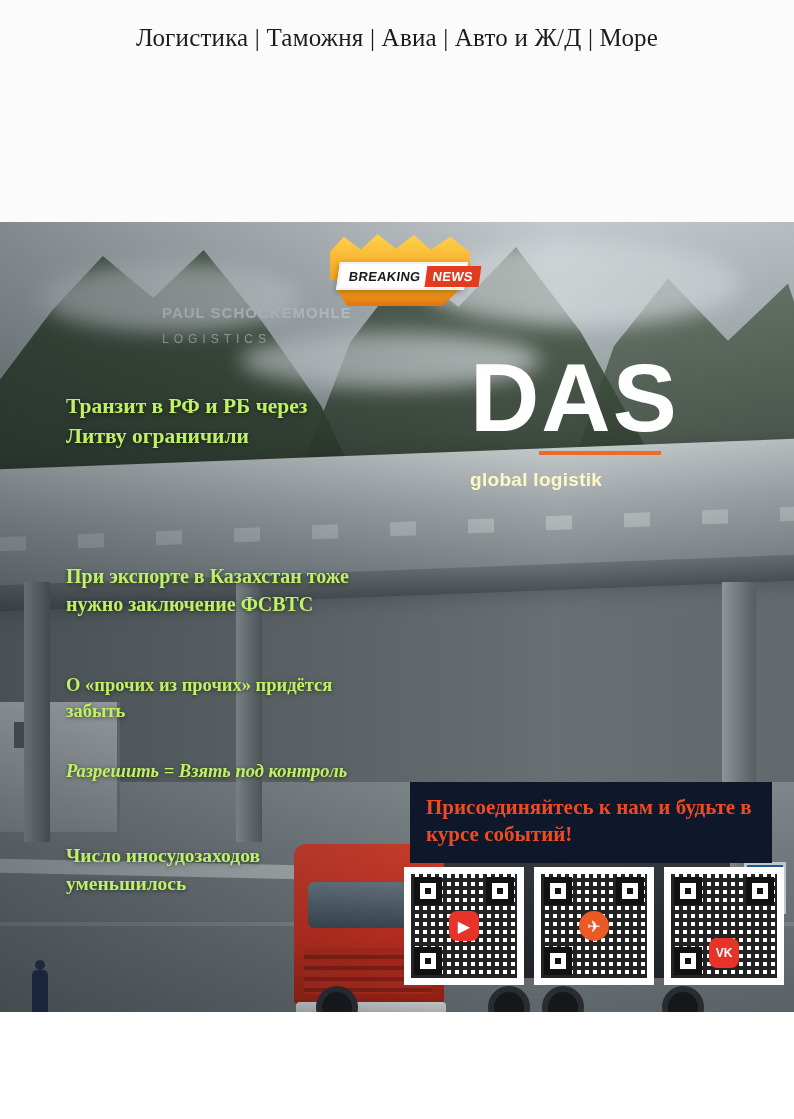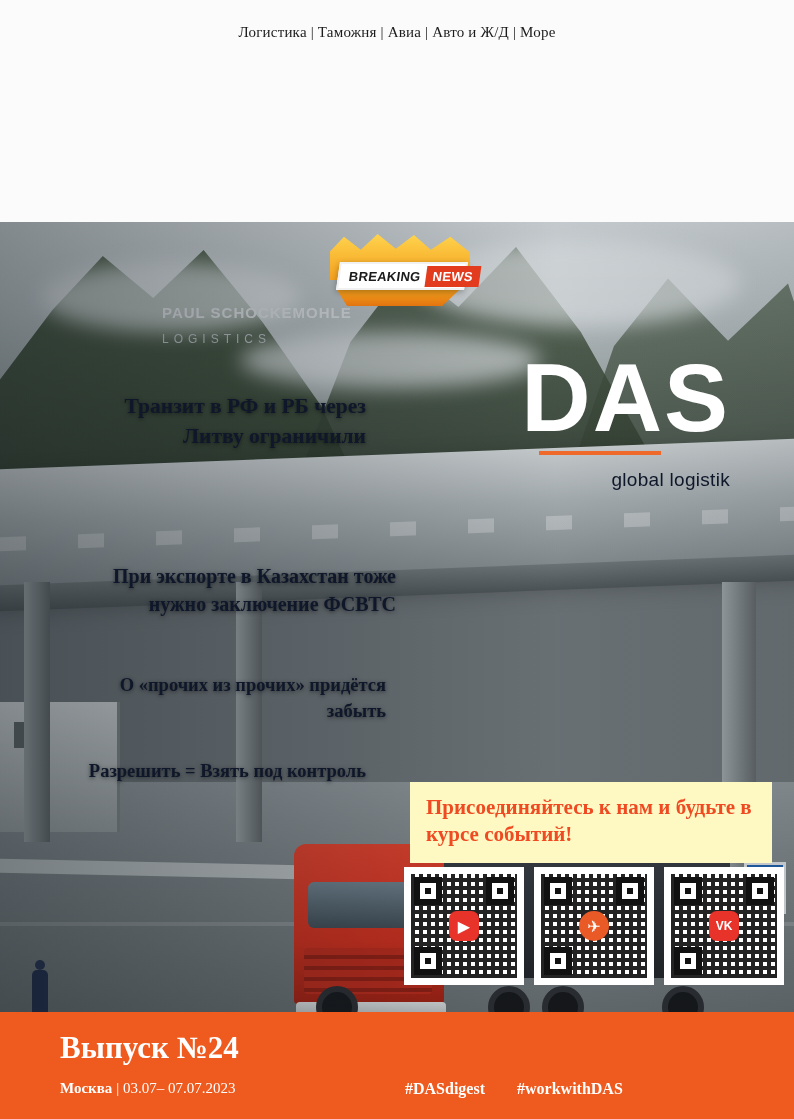--- a/index.html
+++ b/index.html
@@ -20,21 +20,21 @@
   .masthead {
     position: absolute;
     left: 0; top: 0;
     width: 794px; height: 222px;
     background: #fbfbfb;
     text-align: center;
   }
   .kicker {
     margin-top: 24px;
     font-family: "Liberation Serif", serif;
-    font-size: 15px;
+    font-size: 25px;
     color: #1c1c1c;
     letter-spacing: .2px;
   }
   .issue-title {
     margin-top: 22px;
     font-family: "Liberation Serif", serif;
     font-weight: bold;
     font-size: 78px;
     line-height: .95;
     color: #ef4a22;
@@ -226,47 +226,46 @@
   
   .news-label {
     position: absolute; left: 66px; top: 88px;
     background: #ffffff; padding: 9px 16px 10px 14px;
     font-family: "Liberation Serif", serif; font-weight: bold;
     font-size: 20px; color: #e24b28; letter-spacing: .3px;
   }
 
   
   .headline {
-    position: absolute; color: #0f172a;
+    position: absolute; color: #bef264;
     font-family: "Liberation Serif", serif; font-weight: bold;
     text-shadow: 0 1px 4px rgba(0,0,0,.55);
-    text-align: right;
   }
   .h1 { left: 66px; top: 170px; width: 300px; font-size: 21.5px; line-height: 1.38; }
   .h2 { left: 66px; top: 340px; width: 330px; font-size: 20px; line-height: 1.42; }
   .h3 { left: 66px; top: 450px; width: 320px; font-size: 18.5px; line-height: 1.42; }
-  .h4 { left: 66px; top: 536px; width: 300px; font-size: 18.5px; line-height: 1.42; }
+  .h4 { left: 66px; top: 536px; width: 300px; font-size: 18.5px; line-height: 1.42; font-style: italic; }
   .h5 { left: 66px; top: 620px; width: 250px; font-size: 19.5px; line-height: 1.42; }
 
   
-  .das-logo { position: absolute; left: 470px; top: 130px; width: 260px; text-align: right; }
+  .das-logo { position: absolute; left: 470px; top: 130px; width: 260px; text-align: left; }
   .das-word {
     font-family: "Liberation Sans", sans-serif; font-weight: bold;
     font-size: 96px; line-height: .95; color: #ffffff; letter-spacing: 2px;
   }
   .das-rule { width: 122px; height: 4px; background: #ef6a2a; margin: 8px auto 0 auto; }
   .das-sub {
     margin-top: 14px; font-family: "Liberation Sans", sans-serif;
-    font-size: 19px; color: #0f172a; letter-spacing: .3px;
+    font-size: 19px; color: #fef9c3; letter-spacing: .3px; font-weight: bold;
   }
 
   
   .cta {
     position: absolute; left: 410px; top: 560px; width: 362px;
-    background: #fef9c3; padding: 12px 16px 14px 16px;
+    background: #0f172a; padding: 12px 16px 14px 16px;
     font-family: "Liberation Serif", serif; font-weight: bold;
     font-size: 21px; line-height: 1.3; color: #ef4a22;
   }
   .qr-row { position: absolute; left: 404px; top: 645px; display: flex; gap: 10px; }
   .qr {
     width: 120px; height: 118px; background: #ffffff; padding: 7px;
     position: relative;
   }
   .qr-noise {
     position: absolute; left: 7px; top: 7px; width: 106px; height: 104px;
@@ -376,20 +375,21 @@
         <span class="breaking-word1">BREAKING</span>
         <span class="breaking-word2">NEWS</span>
       </div>
     </div>
 
 
     <div class="headline h1">Транзит в РФ и РБ через Литву ограничили</div>
     <div class="headline h3">О «прочих из прочих» придётся забыть</div>
     <div class="headline h2">При экспорте в Казахстан тоже нужно заключение ФСВТС</div>
     <div class="headline h4">Разрешить = Взять под контроль</div>
+    <div class="headline h5">Число иносудозаходов уменьшилось</div>
 
     <div class="das-logo">
       <div class="das-word">DAS</div>
       <div class="das-rule"></div>
       <div class="das-sub">global logistik</div>
     </div>
 
     <div class="cta">Присоединяйтесь к нам и будьте в курсе событий!</div>
 
     <div class="qr-row">
@@ -405,32 +405,20 @@
         <div class="qr-eye eye-tl"></div>
         <div class="qr-eye eye-tr"></div>
         <div class="qr-eye eye-bl"></div>
         <div class="qr-center tg">✈</div>
       </div>
       <div class="qr">
         <div class="qr-noise"></div>
         <div class="qr-eye eye-tl"></div>
         <div class="qr-eye eye-tr"></div>
         <div class="qr-eye eye-bl"></div>
-        <div class="qr-center vk" style="font-size:12px;font-weight:bold;">VK</div>
+        <div class="qr-center vk" style="font-size:12px;font-weight:bold;margin-top:27px;">VK</div>
       </div>
     </div>
 
   </div>
 
-  <div class="footer">
-    <div class="footer-title">Выпуск №24</div>
-    <div class="footer-meta">
-      <b>Москва</b>
-      <span>|</span>
-      <span>03.07– 07.07.2023</span>
-    </div>
-    <div class="footer-tags">
-      <span>#DASdigest</span>
-      <span>#workwithDAS</span>
-    </div>
-  </div>
 
 </div>
 
 </body></html>

